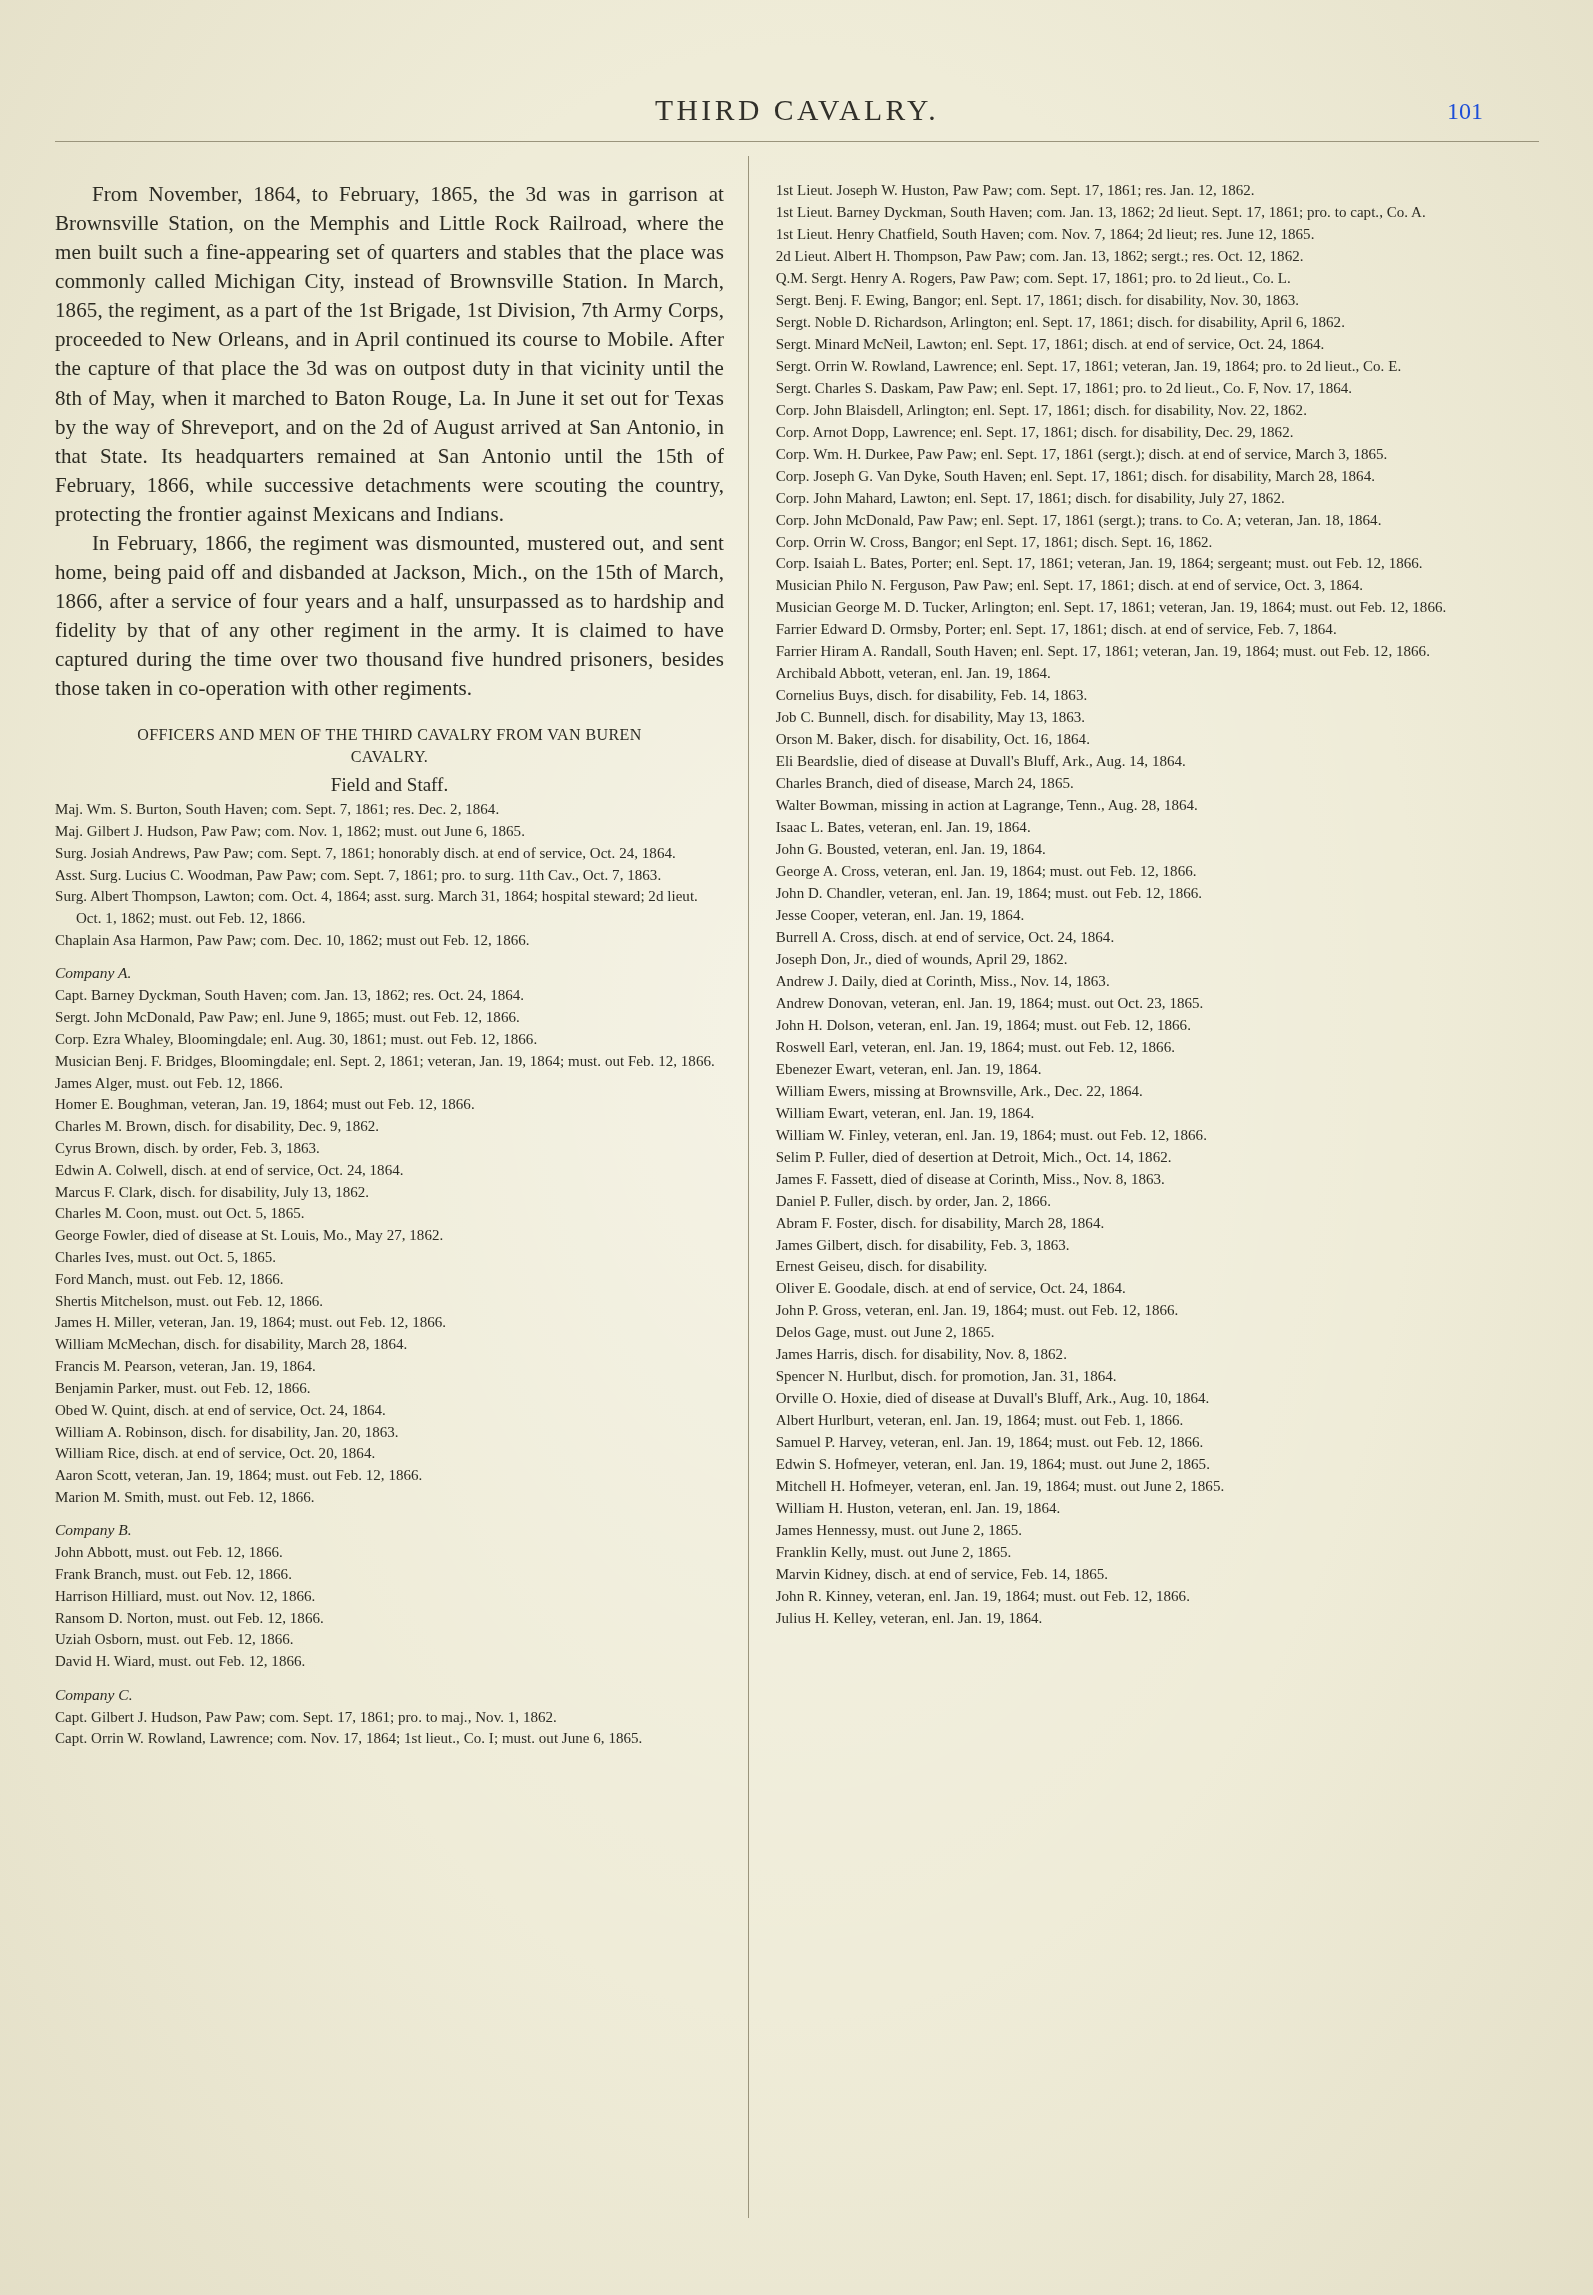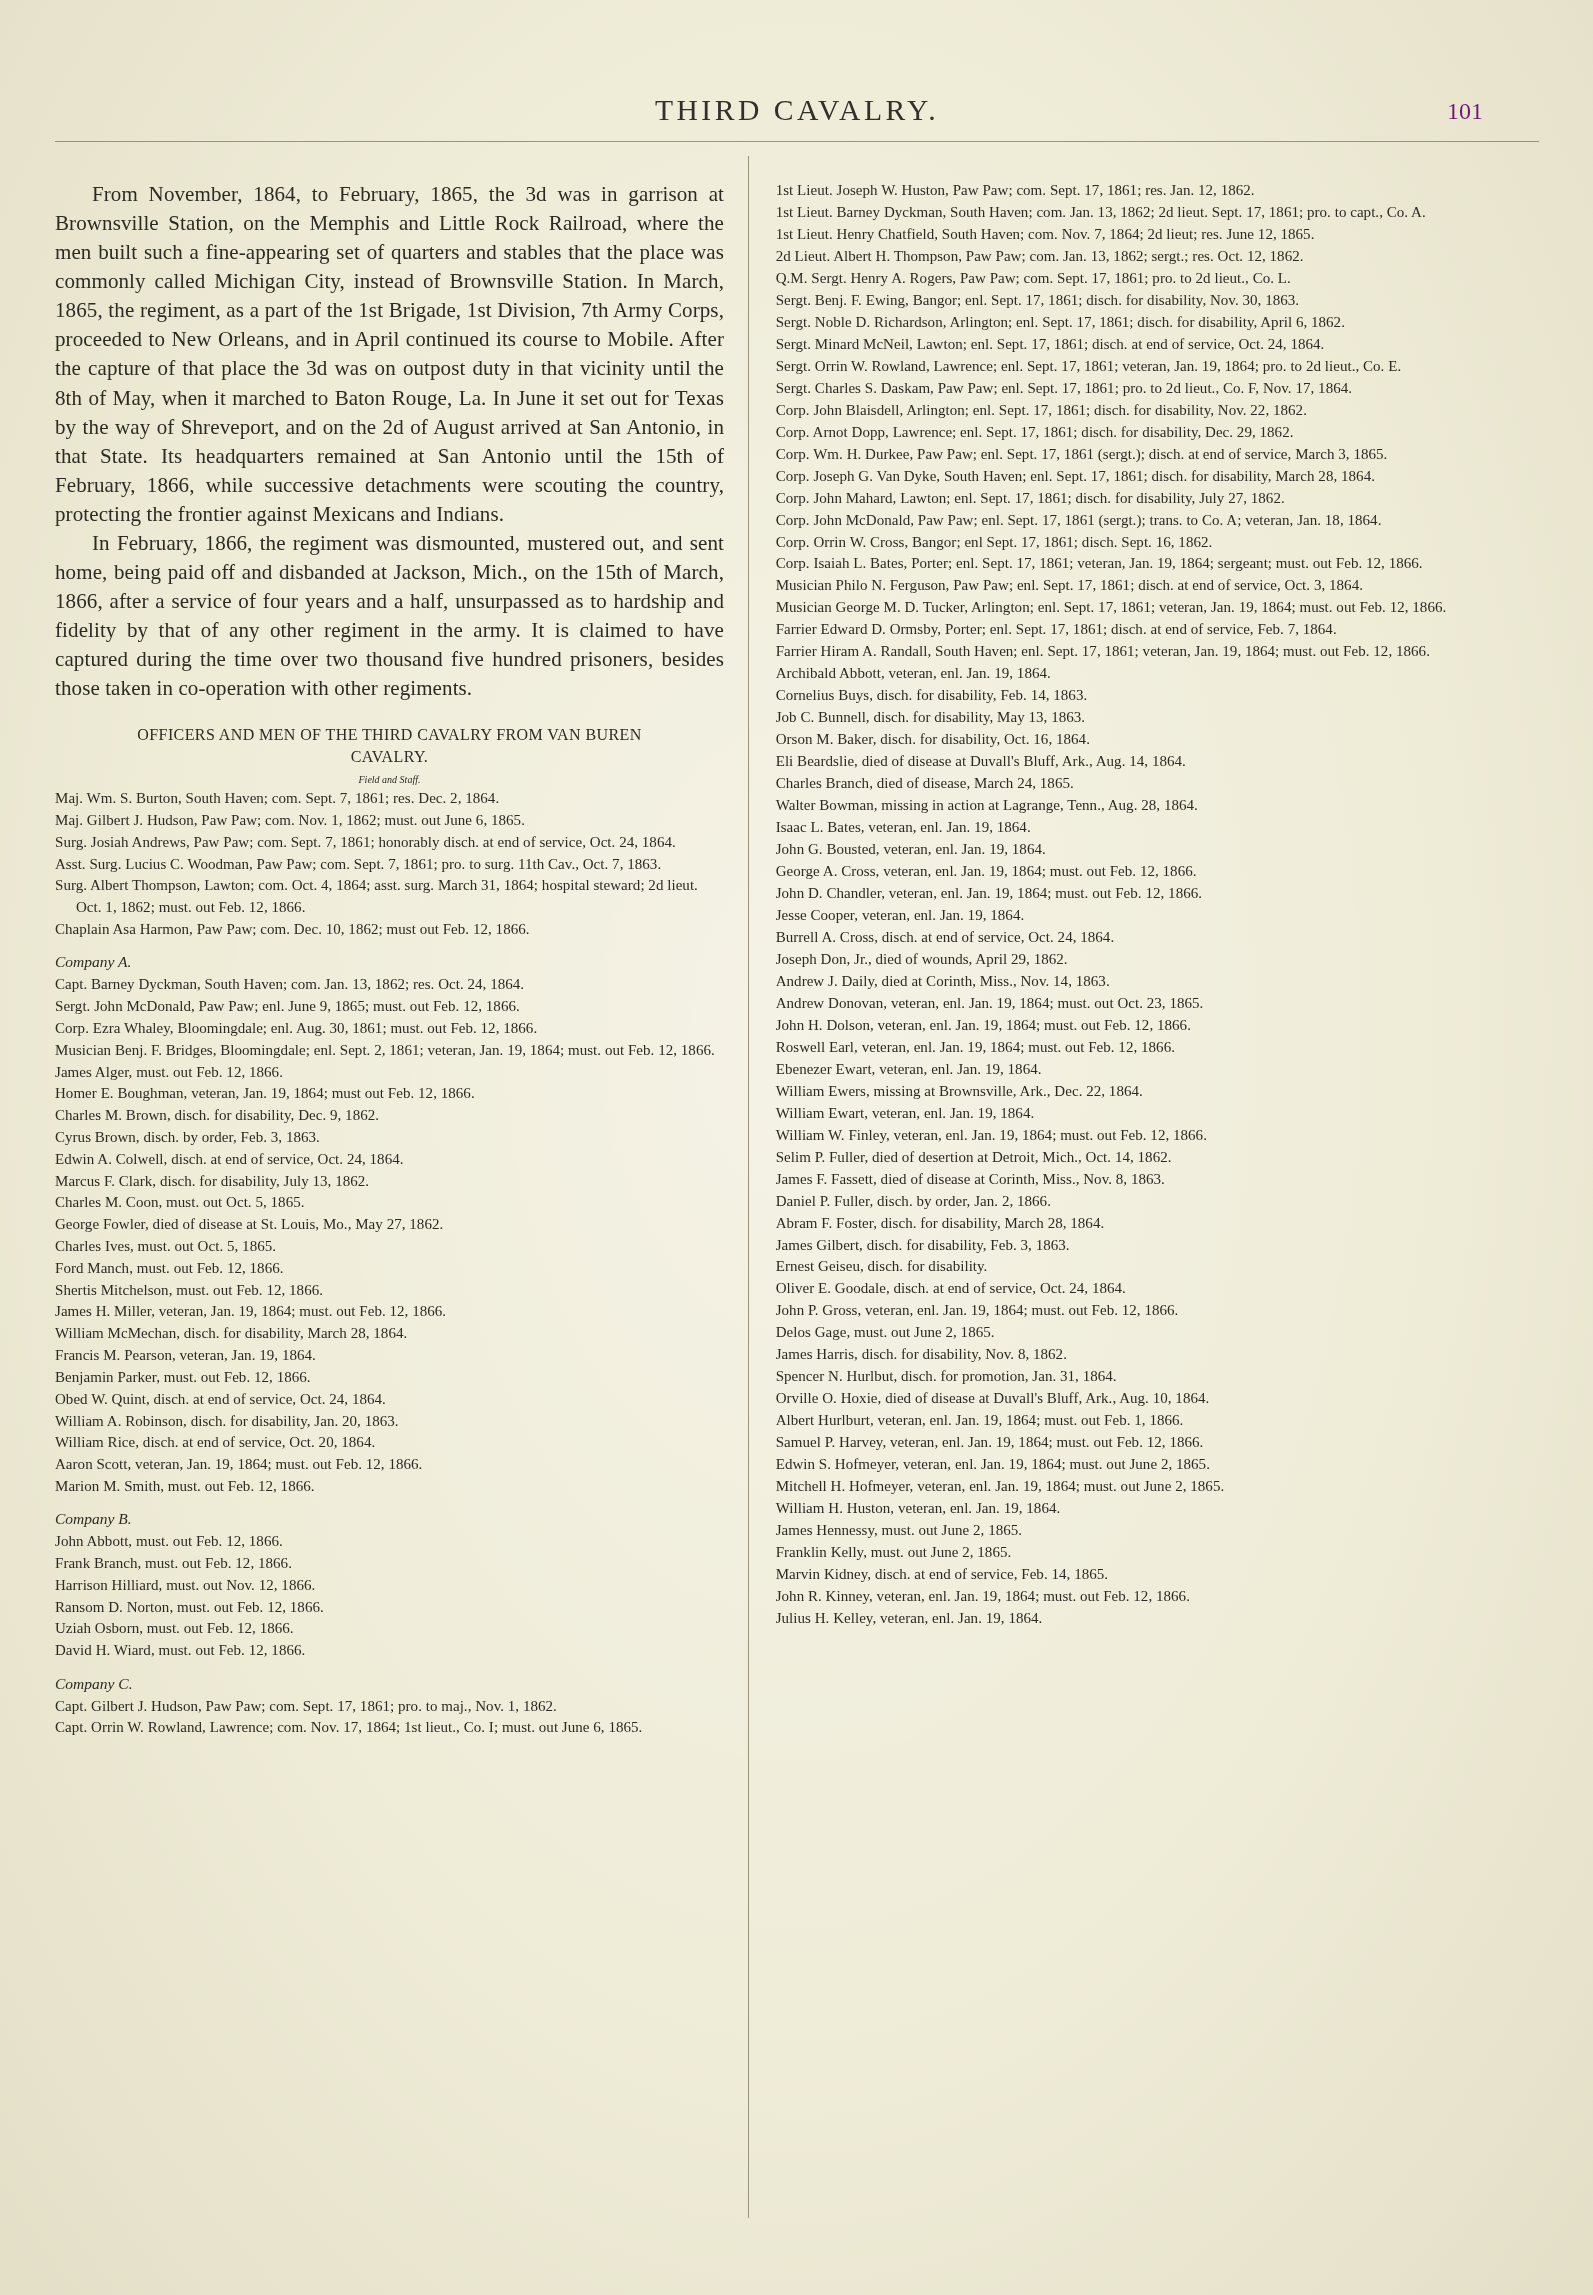--- a/index.html
+++ b/index.html
@@ -36,21 +36,21 @@
     font-size: 29.6px;
     letter-spacing: 3.5px;
     font-family: "Liberation Serif", serif;
     color: #31302a;
   }
   .header .folio {
     position: absolute;
     right: 111px;
     top: 4.2px;
     font-size: 24px;
-    color: #701a75;
+    color: #1d4ed8;
   }
   .rule {
     position: absolute;
     left: 55px;
     right: 55px;
     top: 141px;
     height: 0.7px;
     background: #9a947c;
   }
   .columns {
@@ -92,22 +92,21 @@
     margin-top: 21px;
     font-size: 16px;
     letter-spacing: 0.4px;
     text-align: center;
     line-height: 1.34;
     color: #2c2b23;
   }
   .sec-head .l2 { display: block; }
   .sub-head {
     text-align: center;
-    font-style: italic;
-    font-size: 10px;
+    font-size: 19px;
     margin-top: 7px;
     margin-bottom: 2.8px;
     color: #2c2b23;
   }
   .co-head {
     font-style: italic;
     font-size: 15.5px;
     margin-top: 12.7px;
     margin-bottom: 2.8px;
     color: #2c2b23;

